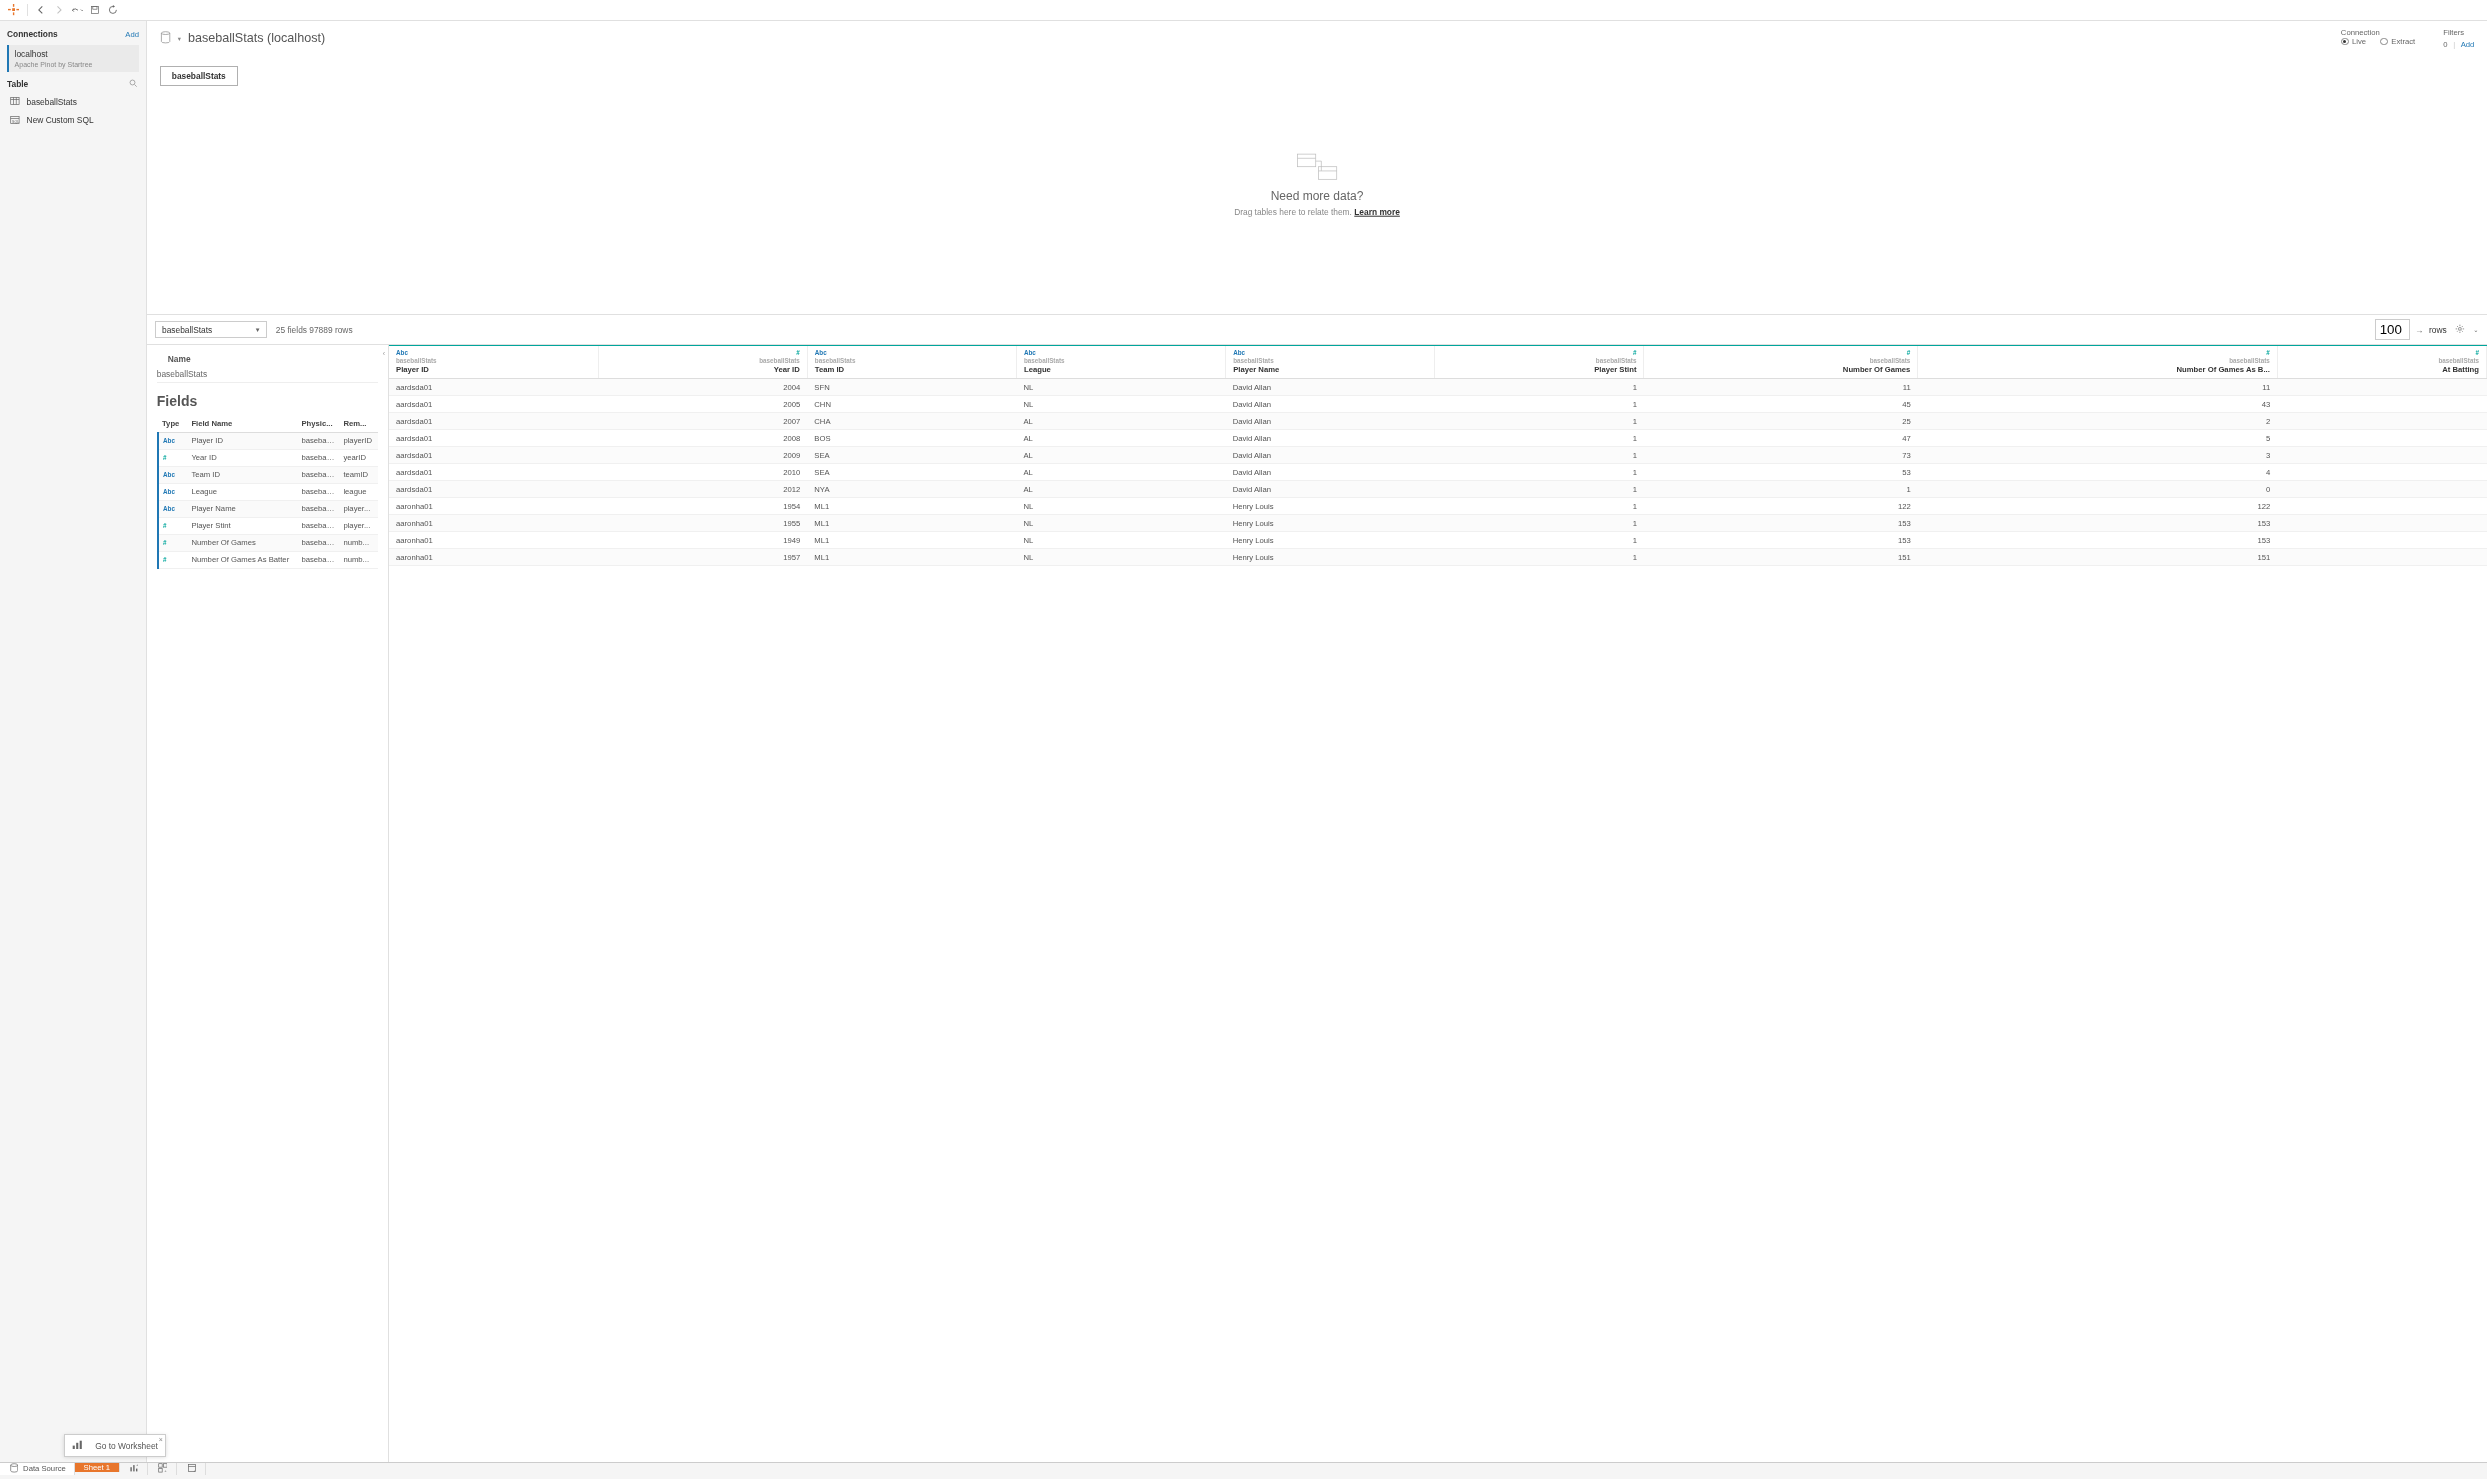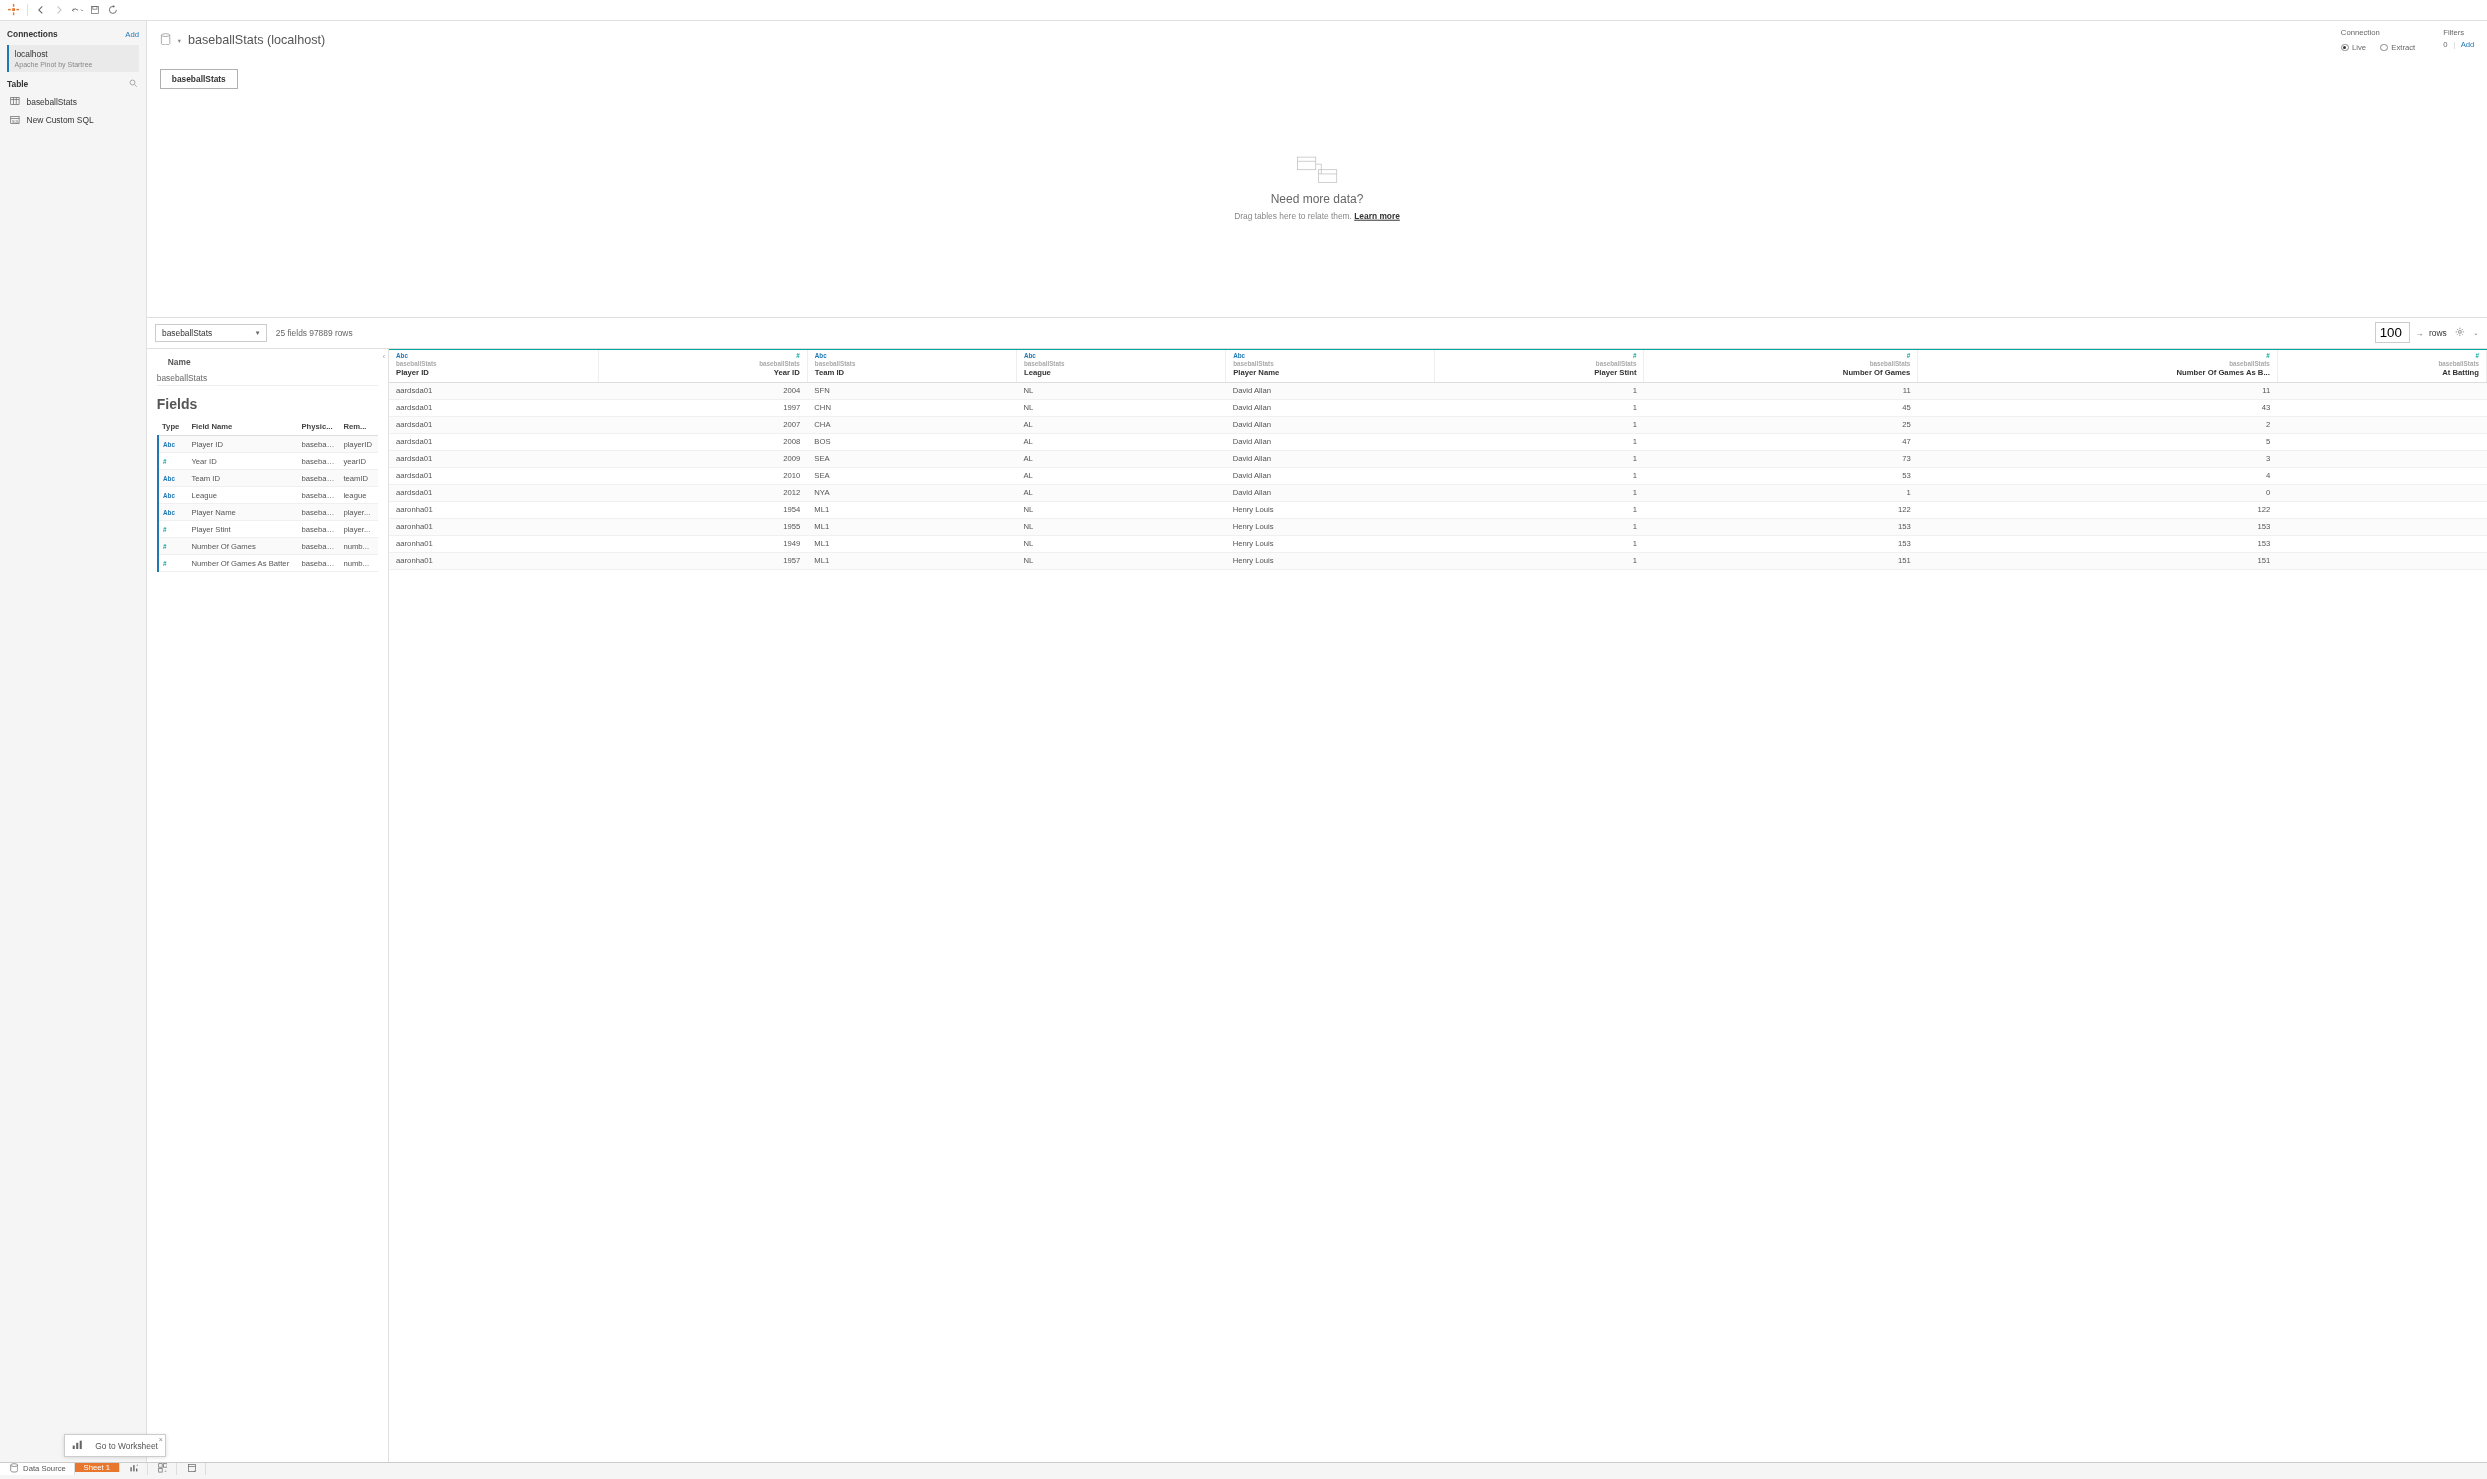--- a/index.html
+++ b/index.html
@@ -28,21 +28,21 @@
 .sb-table-icon { width: 11.2px; height: 11.2px; color: #666; }
 
 
 .content { flex: 1; display: flex; flex-direction: column; }
 
 
 .ds-header { display: flex; align-items: center; padding: 7px 12.6px; gap: 7px; }
 .ds-db-icon { color: #888; }
 .ds-title { font-size: 12.6px; color: #555; }
 .ds-header-right { margin-left: auto; display: flex; gap: 28px; align-items: flex-start; font-size: 7.7px; color: #666; }
-.ds-conn-block .conn-title { margin-bottom: 6px; }
+.ds-conn-block .conn-title { margin-bottom: 0; }
 .ds-conn-opts { display: flex; gap: 14px; }
 .radio { display: flex; align-items: center; gap: 3.5px; cursor: pointer; }
 .radio-circle { width: 7.7px; height: 7.7px; border: 0.7px solid #888; border-radius: 50%; display: flex; align-items: center; justify-content: center; }
 .radio-dot { width: 3.5px; height: 3.5px; background: #333; border-radius: 50%; }
 .ds-filters-block .filt-title { margin-bottom: 2.8px; }
 .filt-row { display: flex; gap: 5.6px; align-items: center; }
 .filt-add { color: #1f77b4; cursor: pointer; }
 .filt-sep { color: #ccc; }
 
 
@@ -397,21 +397,21 @@
                 <td>SFN</td>
                 <td>NL</td>
                 <td>David Allan</td>
                 <td class="num">1</td>
                 <td class="num">11</td>
                 <td class="num">11</td>
                 <td class="num"></td>
               </tr>
               <tr>
                 <td>aardsda01</td>
-                <td class="num">1997</td>
+                <td class="num">2005</td>
                 <td>CHN</td>
                 <td>NL</td>
                 <td>David Allan</td>
                 <td class="num">1</td>
                 <td class="num">45</td>
                 <td class="num">43</td>
                 <td class="num"></td>
               </tr>
               <tr>
                 <td>aardsda01</td>

